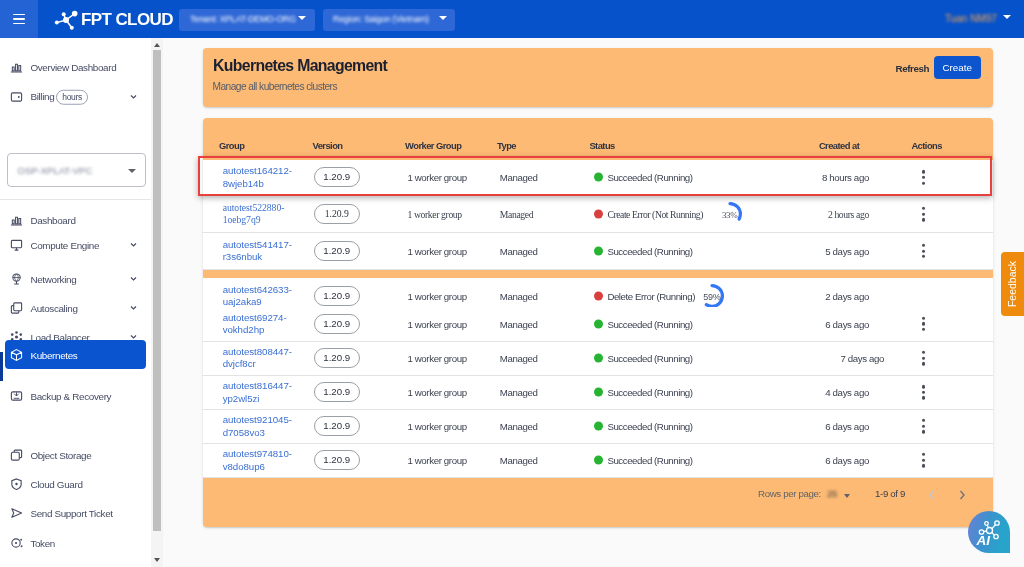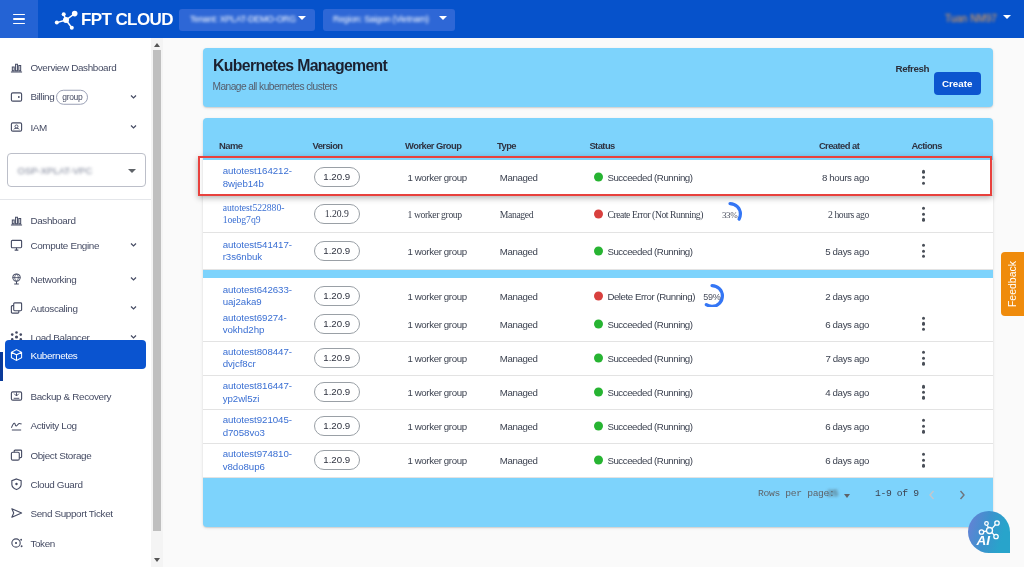--- a/index.html
+++ b/index.html
@@ -32,45 +32,45 @@
 #vpcsel .txt { position:absolute; left:10px; top:11px; color:#7a8095; font-size:9.5px; }
 #vpcsel .car { position:absolute; right:9px; top:15px; width:0; height:0; border-left:4px solid transparent; border-right:4px solid transparent; border-top:4.5px solid #5f6368; }
 #sdivider { position:absolute; left:0; top:160.5px; width:151px; height:1px; background:#e4e6ea; }
 
 
 #sbar { position:absolute; top:38px; left:151px; width:12px; height:529px; background:#f4f4f4; z-index:6; }
 #sbar .thumb { position:absolute; left:2px; top:12px; width:8px; height:481px; background:#bfbfbf; }
 .tri { position:absolute; width:0; height:0; }
 
 
-.card { position:absolute; background:#7dd3fc; border-radius:4px; box-shadow:0 1px 3px rgba(0,0,0,0.12), 0 1px 1px rgba(0,0,0,0.08); }
+.card { position:absolute; background:#fdba74; border-radius:4px; box-shadow:0 1px 3px rgba(0,0,0,0.12), 0 1px 1px rgba(0,0,0,0.08); }
 #card1 { left:203px; top:48px; width:790px; height:58.5px; }
 #card1 h1 { position:absolute; left:10px; top:8.5px; font-size:15.8px; color:#1b2030; letter-spacing:-0.65px; }
 #card1 .sub { position:absolute; left:9.5px; top:33.3px; font-size:10.2px; color:#555c6b; letter-spacing:-0.55px; }
 #refreshbtn { position:absolute; left:692.5px; top:14.5px; font-size:9.8px; font-weight:bold; color:#2b2f3a; letter-spacing:-0.4px; }
-#createbtn { position:absolute; left:730.8px; top:8.3px; width:46.8px; height:23.1px; background:#0c55cf; color:#fff; font-size:9.8px; font-weight:bold; text-align:center; line-height:23.1px; border-radius:4px;margin-top:16px; }
+#createbtn { position:absolute; left:730.8px; top:8.3px; width:46.8px; height:23.1px; background:#0c55cf; color:#fff; font-size:9.8px; font-weight:normal; text-align:center; line-height:23.1px; border-radius:4px; }
 
 #card2 { left:203px; top:118px; width:790px; height:408.5px; }
 .th { position:absolute; top:21.8px; font-size:9.4px; font-weight:bold; color:#2f3342; white-space:nowrap; letter-spacing:-0.55px; }
 .row { position:absolute; left:0; width:790px; border-bottom:1px solid #e3e3e3; background:#fff; }
 .name { position:absolute; left:19.7px; color:#3a6fd3; font-size:9.7px; line-height:12.2px; top:50%; transform:translateY(-50%); letter-spacing:-0.05px; }
 .vchip { position:absolute; left:111px; top:50%; transform:translateY(-50%); width:45.5px; height:20px; border:1px solid #9aa0a6; border-radius:10px; text-align:center; line-height:18.5px; font-size:9.7px; color:#2f3340; }
 .cell { position:absolute; top:50%; transform:translateY(-50%); font-size:9.7px; color:#3c4250; white-space:nowrap; letter-spacing:-0.38px; }
 .dot { position:absolute; left:390.8px; top:50%; transform:translateY(-50%); width:9px; height:9px; border-radius:50%; }
 .dot.g { background:#27b432; }
 .dot.r { background:#d8403e; }
 .kebab { position:absolute; left:718.5px; top:50%; transform:translateY(-50%); width:3.2px; }
 .kebab i { display:block; width:3.2px; height:3.2px; border-radius:50%; background:#4a4f58; margin:0 0 2.4px 0; }
 .kebab i:last-child { margin-bottom:0; }
 .prog { position:absolute; top:50%; transform:translateY(-50%); width:24px; height:24px; }
 .prog .pct { position:absolute; width:24px; text-align:center; top:7.5px; font-size:9px; color:#4a4f5e; letter-spacing:-0.3px; }
 #redbox { position:absolute; left:-5.5px; top:37.7px; width:794px; height:40px; border:2.5px solid #e8413d; box-shadow:0 2px 6px rgba(0,0,0,0.3); z-index:5; background:transparent; }
 
 
-.pgtxt { position:absolute; font-size:9.7px; color:#5f6368; white-space:nowrap; letter-spacing:-0.35px;font-family:Liberation Mono, monospace; }
+.pgtxt { position:absolute; font-size:9.7px; color:#5f6368; white-space:nowrap; letter-spacing:-0.35px; }
 
 
 #feedback { position:absolute; left:1001px; top:252px; width:28px; height:63.5px; background:#ef8b0c; border-radius:4px; z-index:30; }
 #feedback span { position:absolute; left:10.5px; top:50%; transform:translate(-50%,-50%) rotate(-90deg); color:#fff; font-size:10.5px; white-space:nowrap; }
 
 
 #ai { position:absolute; left:968px; top:511px; width:42px; height:42px; border-radius:50% 50% 0 50%; background:linear-gradient(105deg,#6b7fd6 0%, #3a93cd 45%, #28a4cb 78%); z-index:30; }
 </style>
 </head>
 <body>
@@ -107,31 +107,21 @@
       <svg class="ico" viewBox="0 0 14 14">
           <path d="M1 12.5h12M2.5 11V7h2v4zm3.5 0V4h2v7zm3.5 0V5.5h2V11z" stroke="#454b63" stroke-width="1.1" fill="none"></path>
         </svg>
       <span class="lbl">Overview Dashboard</span>
     </div>
     <div class="sitem" style="top:44.5px">
       <svg class="ico" viewBox="0 0 14 14">
           <rect x="1.5" y="2.5" width="11" height="9" rx="1.5" stroke="#454b63" stroke-width="1.2" fill="none"></rect>
           <circle cx="9.5" cy="7" r="1" fill="#454b63"></circle>
         </svg>
-      <span class="lbl">Billing<span class="beta">group</span></span>
-      <svg class="chev" viewBox="0 0 9 9">
-          <path d="M2 3 4.5 5.5 7 3" stroke="#454b63" stroke-width="1.2" fill="none"></path>
-        </svg>
-    </div>
-    <div class="sitem" style="top:74.2px">
-      <svg class="ico" viewBox="0 0 14 14">
-          <rect x="1.5" y="2.5" width="11" height="9" rx="1.5" stroke="#454b63" stroke-width="1.2" fill="none"></rect>
-          <path d="M4 9.5c0.5-1.5 5.5-1.5 6 0M7 4.8a1.6 1.6 0 1 0 0 3.2 1.6 1.6 0 0 0 0-3.2z" stroke="#454b63" stroke-width="1" fill="none"></path>
-        </svg>
-      <span class="lbl">IAM</span>
+      <span class="lbl">Billing<span class="beta">hours</span></span>
       <svg class="chev" viewBox="0 0 9 9">
           <path d="M2 3 4.5 5.5 7 3" stroke="#454b63" stroke-width="1.2" fill="none"></path>
         </svg>
     </div>
 
     <div id="vpcsel">
       <span class="txt blur">OSP-XPLAT-VPC</span>
       <span class="car"></span>
     </div>
     <div id="sdivider"></div>
@@ -195,27 +185,20 @@
       <span class="lbl">Kubernetes</span>
     </div>
     <div class="selbar" style="top:314.1px;height:29.1px"></div>
     <div class="sitem" style="top:343.4px">
       <svg class="ico" viewBox="0 0 14 14">
           <rect x="1.5" y="2.5" width="11" height="9" rx="1.5" stroke="#454b63" stroke-width="1.2" fill="none"></rect>
           <path d="M4 9.5h6M4.5 4.5 7 7l2.5-2.5M7 3v4" stroke="#454b63" stroke-width="1" fill="none"></path>
         </svg>
       <span class="lbl">Backup &amp; Recovery</span>
     </div>
-    <div class="sitem" style="top:372.7px">
-      <svg class="ico" viewBox="0 0 14 14">
-          <path d="M1.5 10c2-5 3.5-6 4-4s1 3 2.5 1 2-2 4.5-1" stroke="#454b63" stroke-width="1.1" fill="none"></path>
-          <path d="M2 12.5h10" stroke="#454b63" stroke-width="1.1"></path>
-        </svg>
-      <span class="lbl">Activity Log</span>
-    </div>
     <div class="sitem" style="top:402.0px">
       <svg class="ico" viewBox="0 0 14 14">
           <rect x="1.5" y="4" width="8.5" height="8.5" rx="1.5" stroke="#454b63" stroke-width="1.2" fill="none"></rect>
           <path d="M4.5 4V2.8a1 1 0 0 1 1-1h6a1 1 0 0 1 1 1v6a1 1 0 0 1-1 1H10.2" stroke="#454b63" stroke-width="1.2" fill="none"></path>
         </svg>
       <span class="lbl">Object Storage</span>
     </div>
     <div class="sitem" style="top:431.3px">
       <svg class="ico" viewBox="0 0 14 14">
           <path d="M7 1.5 12 3.5v4c0 3-2.5 4.5-5 5.5-2.5-1-5-2.5-5-5.5v-4z" stroke="#454b63" stroke-width="1.2" fill="none"></path>
@@ -247,21 +230,21 @@
   </div>
 
   <div class="card" id="card1">
     <h1>Kubernetes Management</h1>
     <div class="sub">Manage all kubernetes clusters</div>
     <div id="refreshbtn">Refresh</div>
     <div id="createbtn">Create</div>
   </div>
 
   <div class="card" id="card2">
-    <div class="th" style="left:16px">Name</div>
+    <div class="th" style="left:16px">Group</div>
     <div class="th" style="left:109.5px">Version</div>
     <div class="th" style="left:202.1px">Worker Group</div>
     <div class="th" style="left:294px">Type</div>
     <div class="th" style="left:386.4px">Status</div>
     <div class="th" style="left:615.9px">Created at</div>
     <div class="th" style="left:708.4px">Actions</div>
 
     <div id="redbox"></div>
   <div class="row" style="top: 41.6px; height: 36.8px;">
         <div class="name">autotest164212-<br>8wjeb14b</div>
@@ -334,21 +317,21 @@
           <i></i>
         </div>
       </div>
       <div class="row" style="top: 223.6px; height: 34.3px;">
         <div class="name">autotest808447-<br>dvjcf8cr</div>
         <div class="vchip">1.20.9</div>
         <div class="cell" style="left:204.4px">1 worker group</div>
         <div class="cell" style="left:296.8px">Managed</div>
         <div class="dot g"></div>
         <div class="cell" style="left:404.4px;letter-spacing:-0.45px">Succeeded (Running)</div>
-        <div class="cell" style="right:124px;">7 days ago</div>
+        <div class="cell" style="right:109px;">7 days ago</div>
         <div class="kebab">
           <i></i>
           <i></i>
           <i></i>
         </div>
       </div>
       <div class="row" style="top: 257.9px; height: 33.9px;">
         <div class="name">autotest816447-<br>yp2wl5zi</div>
         <div class="vchip">1.20.9</div>
         <div class="cell" style="left:204.4px">1 worker group</div>

